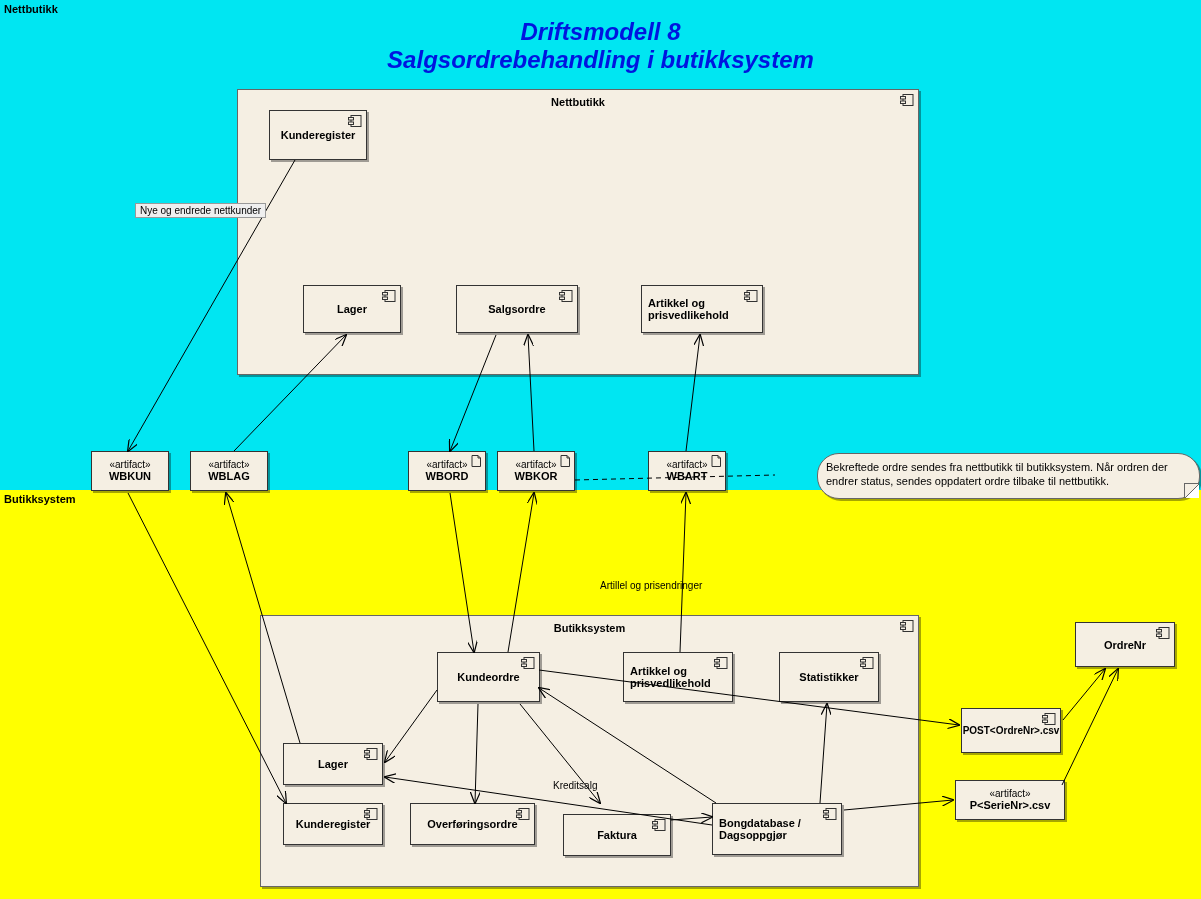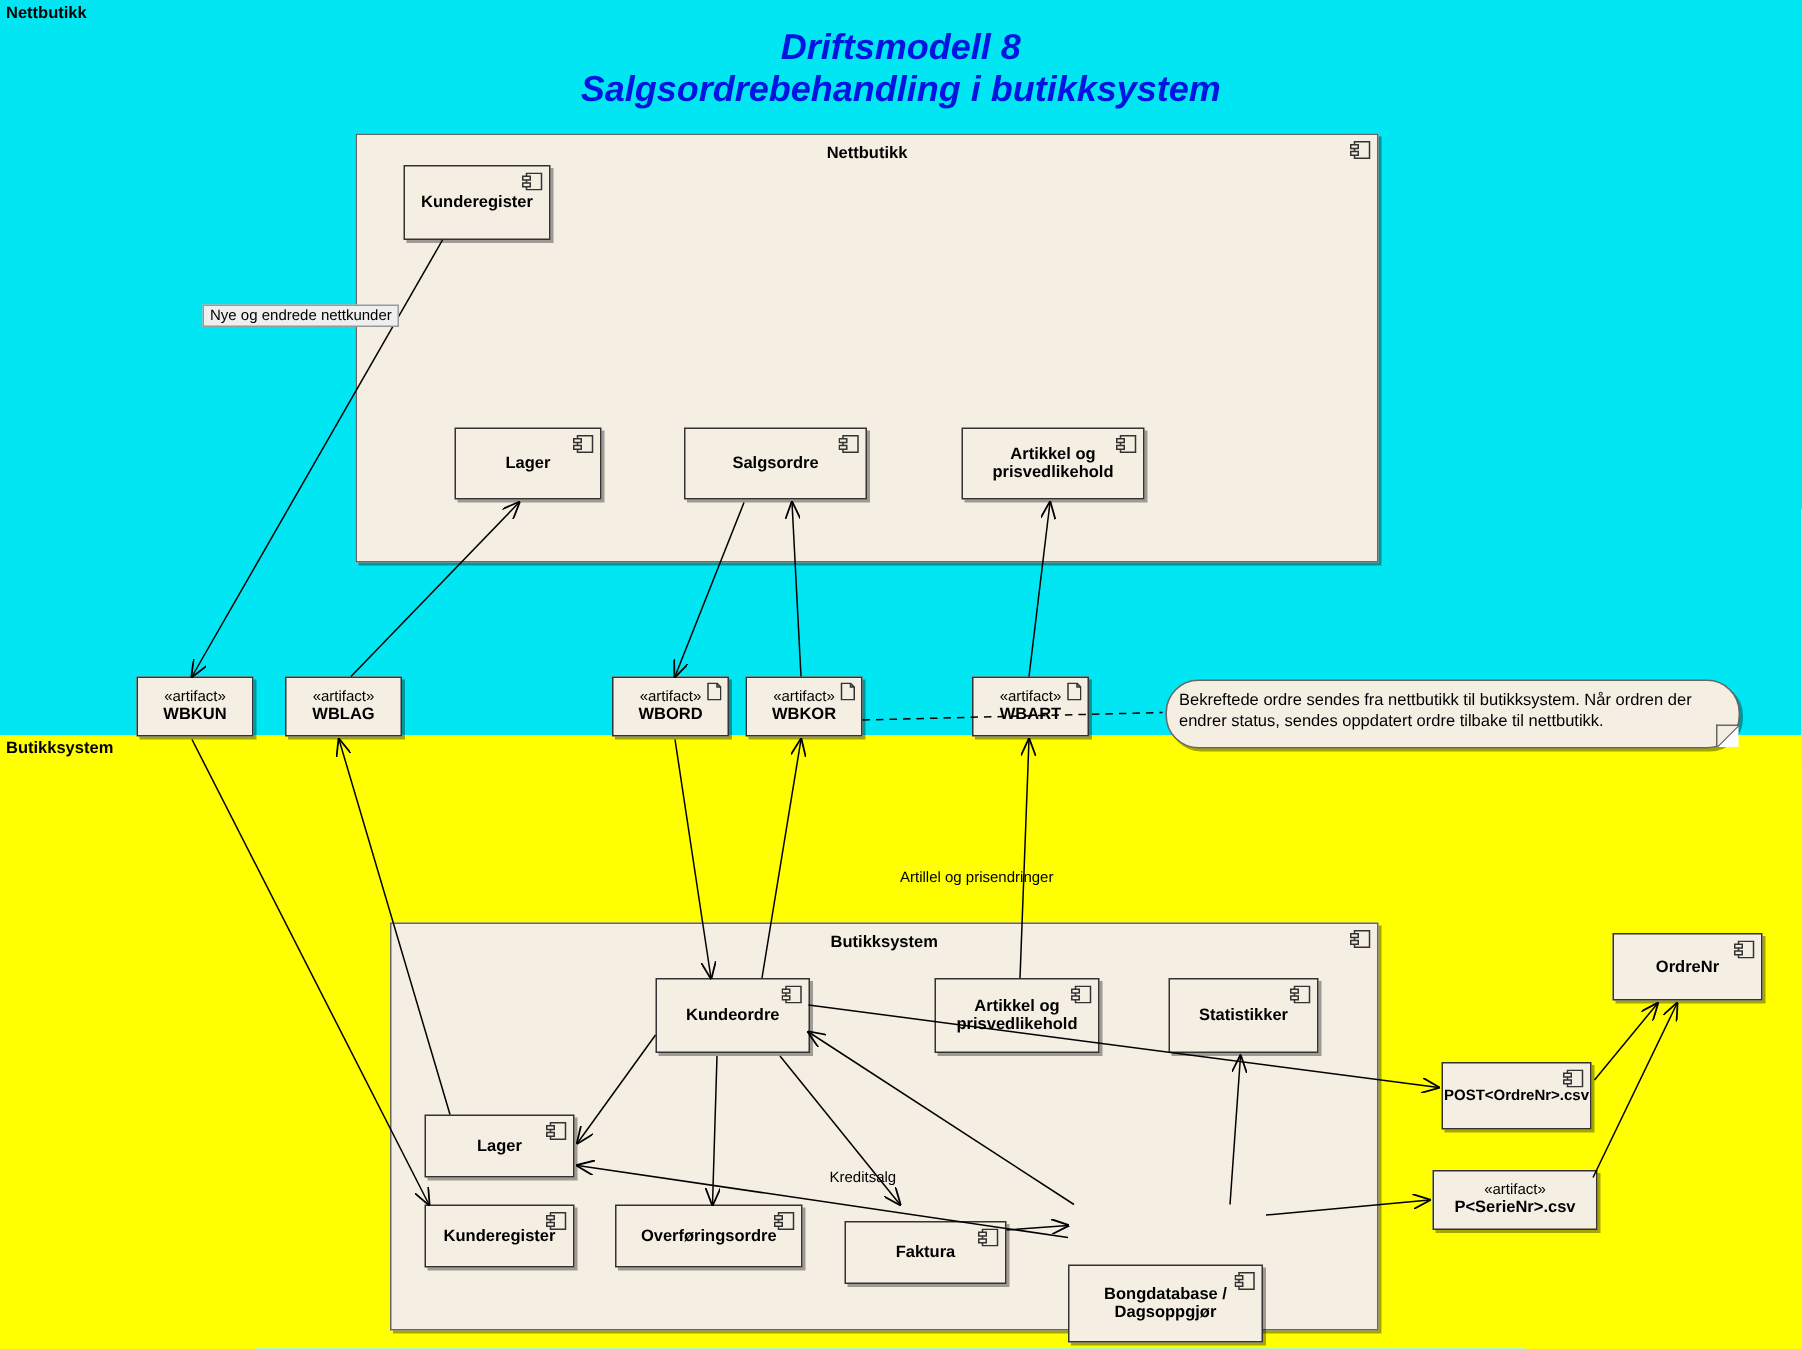--- a/index.html
+++ b/index.html
@@ -67,21 +67,21 @@
   }
 
   .comp {
     position: absolute;
     background: #F5EFE3;
     border: 1px solid #333;
     box-shadow: 2px 2px 0 rgba(0,0,0,0.35);
     display: flex;
     align-items: center;
     justify-content: center;
-    text-align: center;
+    text-align: left;
     font-weight: bold;
     font-size: 11px;
     padding: 4px 6px;
     box-sizing: border-box;
   }
 
   .artifact {
     position: absolute;
     background: #F5EFE3;
     border: 1px solid #333;
@@ -246,21 +246,21 @@
       </svg>
   </div>
   <div class="artifact" style="left:648px; top:451px; width:78px; height:40px;">
     <span class="stereo">«artifact»</span>
     <span class="name">WBART</span>
     <svg class="ficon" viewBox="0 0 10 12">
         <path d="M1 0.5 H7 L9.5 3 V11.5 H1 Z M7 0.5 V3 H9.5" fill="#F5EFE3" stroke="#333" stroke-width="1"></path>
       </svg>
   </div>
 
-  <div class="note" style="left:777px; top:453px; width:383px; height:46px;border-radius:22px;">
+  <div class="note" style="left:817px; top:453px; width:383px; height:46px;border-radius:22px;">
     <span>Bekreftede ordre sendes fra nettbutikk til butikksystem. Når ordren der endrer status, sendes oppdatert ordre tilbake til nettbutikk.</span>
     <div class="fold"></div>
   </div>
 
   <div class="big-box" style="left:260px; top:615px; width:657px; height:270px;">
     <div class="big-label" style="top:6px;">Butikksystem</div>
     <svg class="cicon" viewBox="0 0 14 12">
         <rect x="3" y="0.5" width="10" height="11" fill="none" stroke="#333"></rect>
         <rect x="0.5" y="2.5" width="5" height="2.5" fill="#F5EFE3" stroke="#333"></rect>
         <rect x="0.5" y="7" width="5" height="2.5" fill="#F5EFE3" stroke="#333"></rect>
@@ -316,21 +316,21 @@
       </svg>
   </div>
   <div class="comp" style="left:563px; top:814px; width:108px; height:42px;">
     <span>Faktura</span>
     <svg class="cicon" viewBox="0 0 14 12">
         <rect x="3" y="0.5" width="10" height="11" fill="none" stroke="#333"></rect>
         <rect x="0.5" y="2.5" width="5" height="2.5" fill="#F5EFE3" stroke="#333"></rect>
         <rect x="0.5" y="7" width="5" height="2.5" fill="#F5EFE3" stroke="#333"></rect>
       </svg>
   </div>
-  <div class="comp" style="left:712px; top:803px; width:130px; height:52px;margin-top:40px;">
+  <div class="comp" style="left:712px; top:803px; width:130px; height:52px;">
     <span>Bongdatabase / Dagsoppgjør</span>
     <svg class="cicon" viewBox="0 0 14 12">
         <rect x="3" y="0.5" width="10" height="11" fill="none" stroke="#333"></rect>
         <rect x="0.5" y="2.5" width="5" height="2.5" fill="#F5EFE3" stroke="#333"></rect>
         <rect x="0.5" y="7" width="5" height="2.5" fill="#F5EFE3" stroke="#333"></rect>
       </svg>
   </div>
 
   <div class="comp" style="left:1075px; top:622px; width:100px; height:45px;">
     <span>OrdreNr</span>

